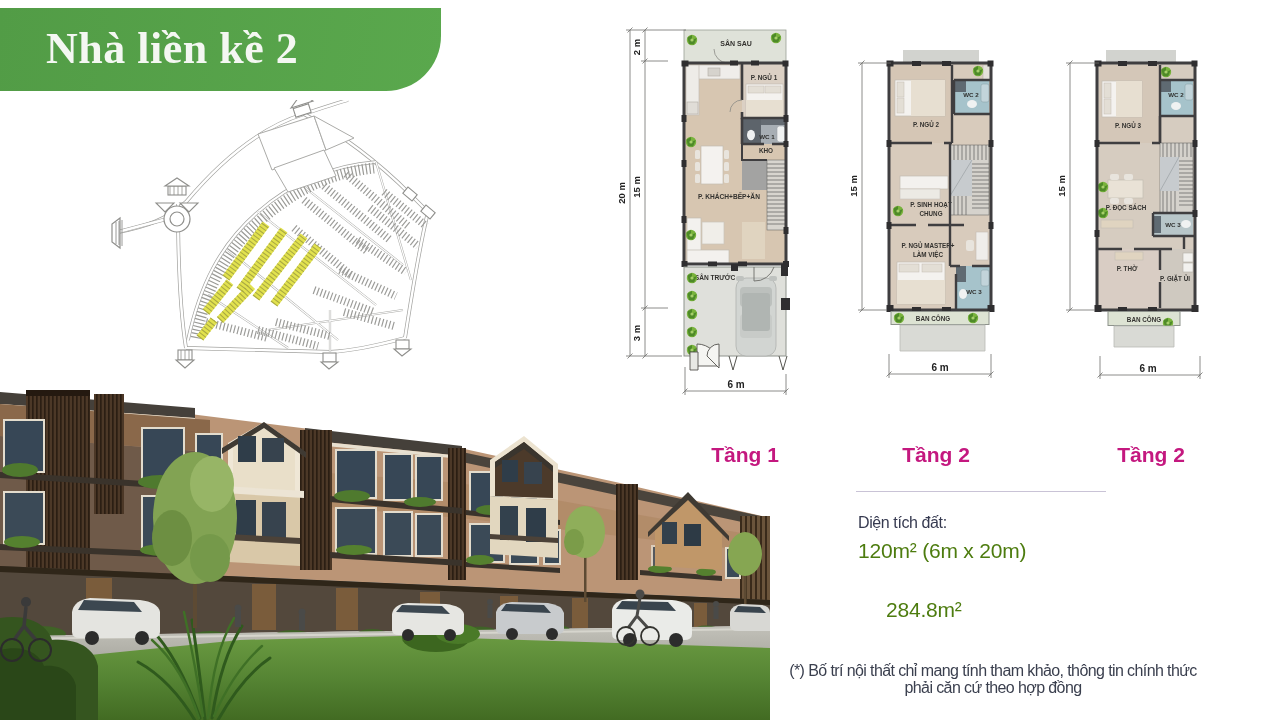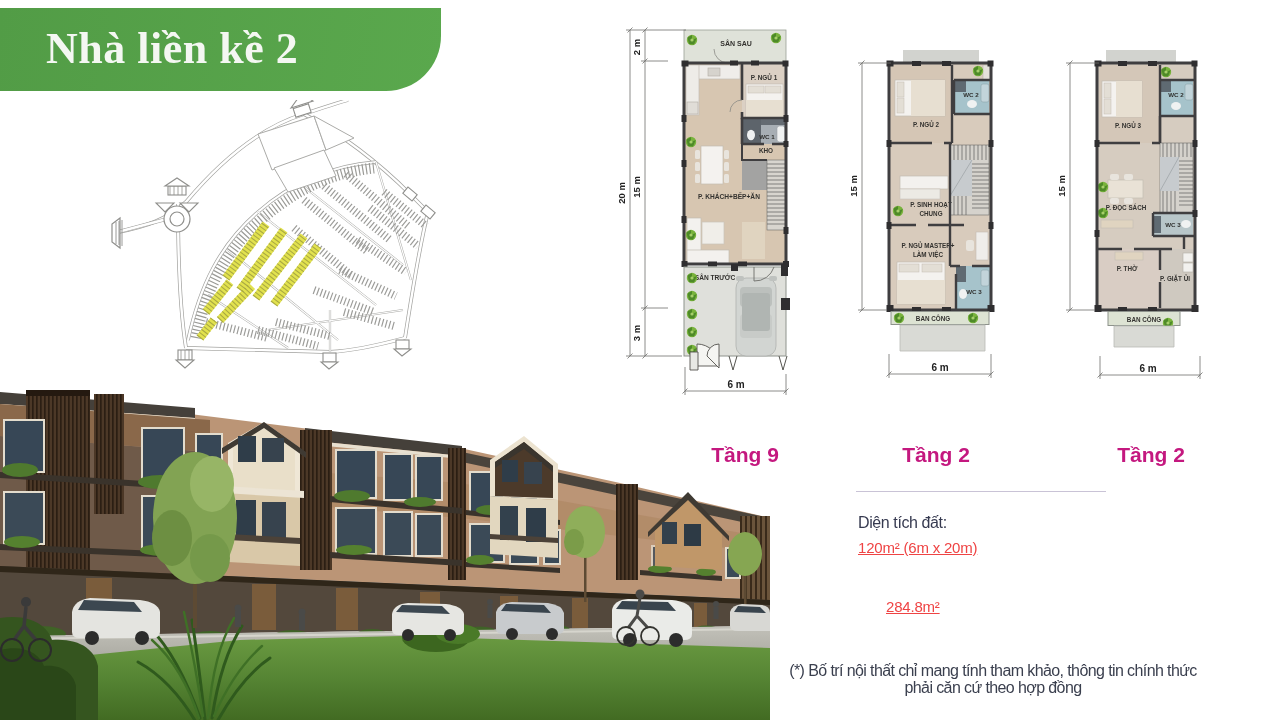--- a/index.html
+++ b/index.html
@@ -6,21 +6,21 @@
   .page{position:relative;width:1280px;height:720px;background:#ffffff;overflow:hidden;
         font-family:"Liberation Sans", sans-serif;margin-top:8px;}
   .abs{position:absolute;}
   .banner{position:absolute;left:0;top:0;width:441px;height:83px;
           background:linear-gradient(100deg,#529c46,#5aa84d);
           border-bottom-right-radius:55px;}
   .banner span{position:absolute;left:46px;top:15px;color:#f4f7f2;
           font-family:"Liberation Serif", serif;font-weight:bold;font-size:44px;letter-spacing:0.5px;}
   .tang{position:absolute;color:#c4187f;font-weight:bold;font-size:21px;width:140px;text-align:center;}
   .info-b{position:absolute;color:#363a50;font-weight:normal;font-size:16px;letter-spacing:-0.4px;}
-  .info-r{position:absolute;color:#ef4444;font-size:15px;letter-spacing:-0.2px;text-decoration:underline;}
+  .info-r{position:absolute;color:#4d7c0f;font-size:21px;letter-spacing:-0.2px;}
   .divider{position:absolute;left:856px;top:483px;width:250px;height:1px;background:#c9c3d6;}
   .disc{position:absolute;left:700px;top:655px;width:586px;text-align:center;
         color:#3a3f4e;font-size:16px;letter-spacing:-0.6px;line-height:16.5px;}
   .pagenum{position:absolute;left:1306px;top:681px;color:#b5323a;
         font-family:"Liberation Serif", serif;font-size:24px;}
 </style>
 </head>
 <body>
 <div class="page">
 
@@ -814,21 +814,21 @@
         <rect x="235" y="223" width="6" height="16"></rect>
       <circle cx="302" cy="224" r="3.5"></circle>
         <rect x="299" y="227" width="6" height="15"></rect>
       <circle cx="490" cy="214" r="3"></circle>
         <rect x="487.5" y="217" width="5" height="13"></rect>
       <circle cx="716" cy="216" r="3"></circle>
         <rect x="713.5" y="219" width="5" height="12"></rect>
     </g>
   </svg>
 
-  <div class="tang" style="left:675px;top:435px">Tầng 9</div>
+  <div class="tang" style="left:675px;top:435px">Tầng 1</div>
   <div class="tang" style="left:866px;top:435px">Tầng 2</div>
   <div class="tang" style="left:1081px;top:435px">Tầng 2</div>
 
   <div class="divider"></div>
 
   <div class="info-b" style="left:858px;top:506px">Diện tích đất:</div>
   <div class="info-r" style="left:858px;top:531px">120m² (6m x 20m)</div>
   <div class="info-r" style="left:886px;top:590px">284.8m²</div>
 
   <div class="disc">(*) Bố trí nội thất chỉ mang tính tham khảo, thông tin chính thức<br>phải căn cứ theo hợp đồng</div>

